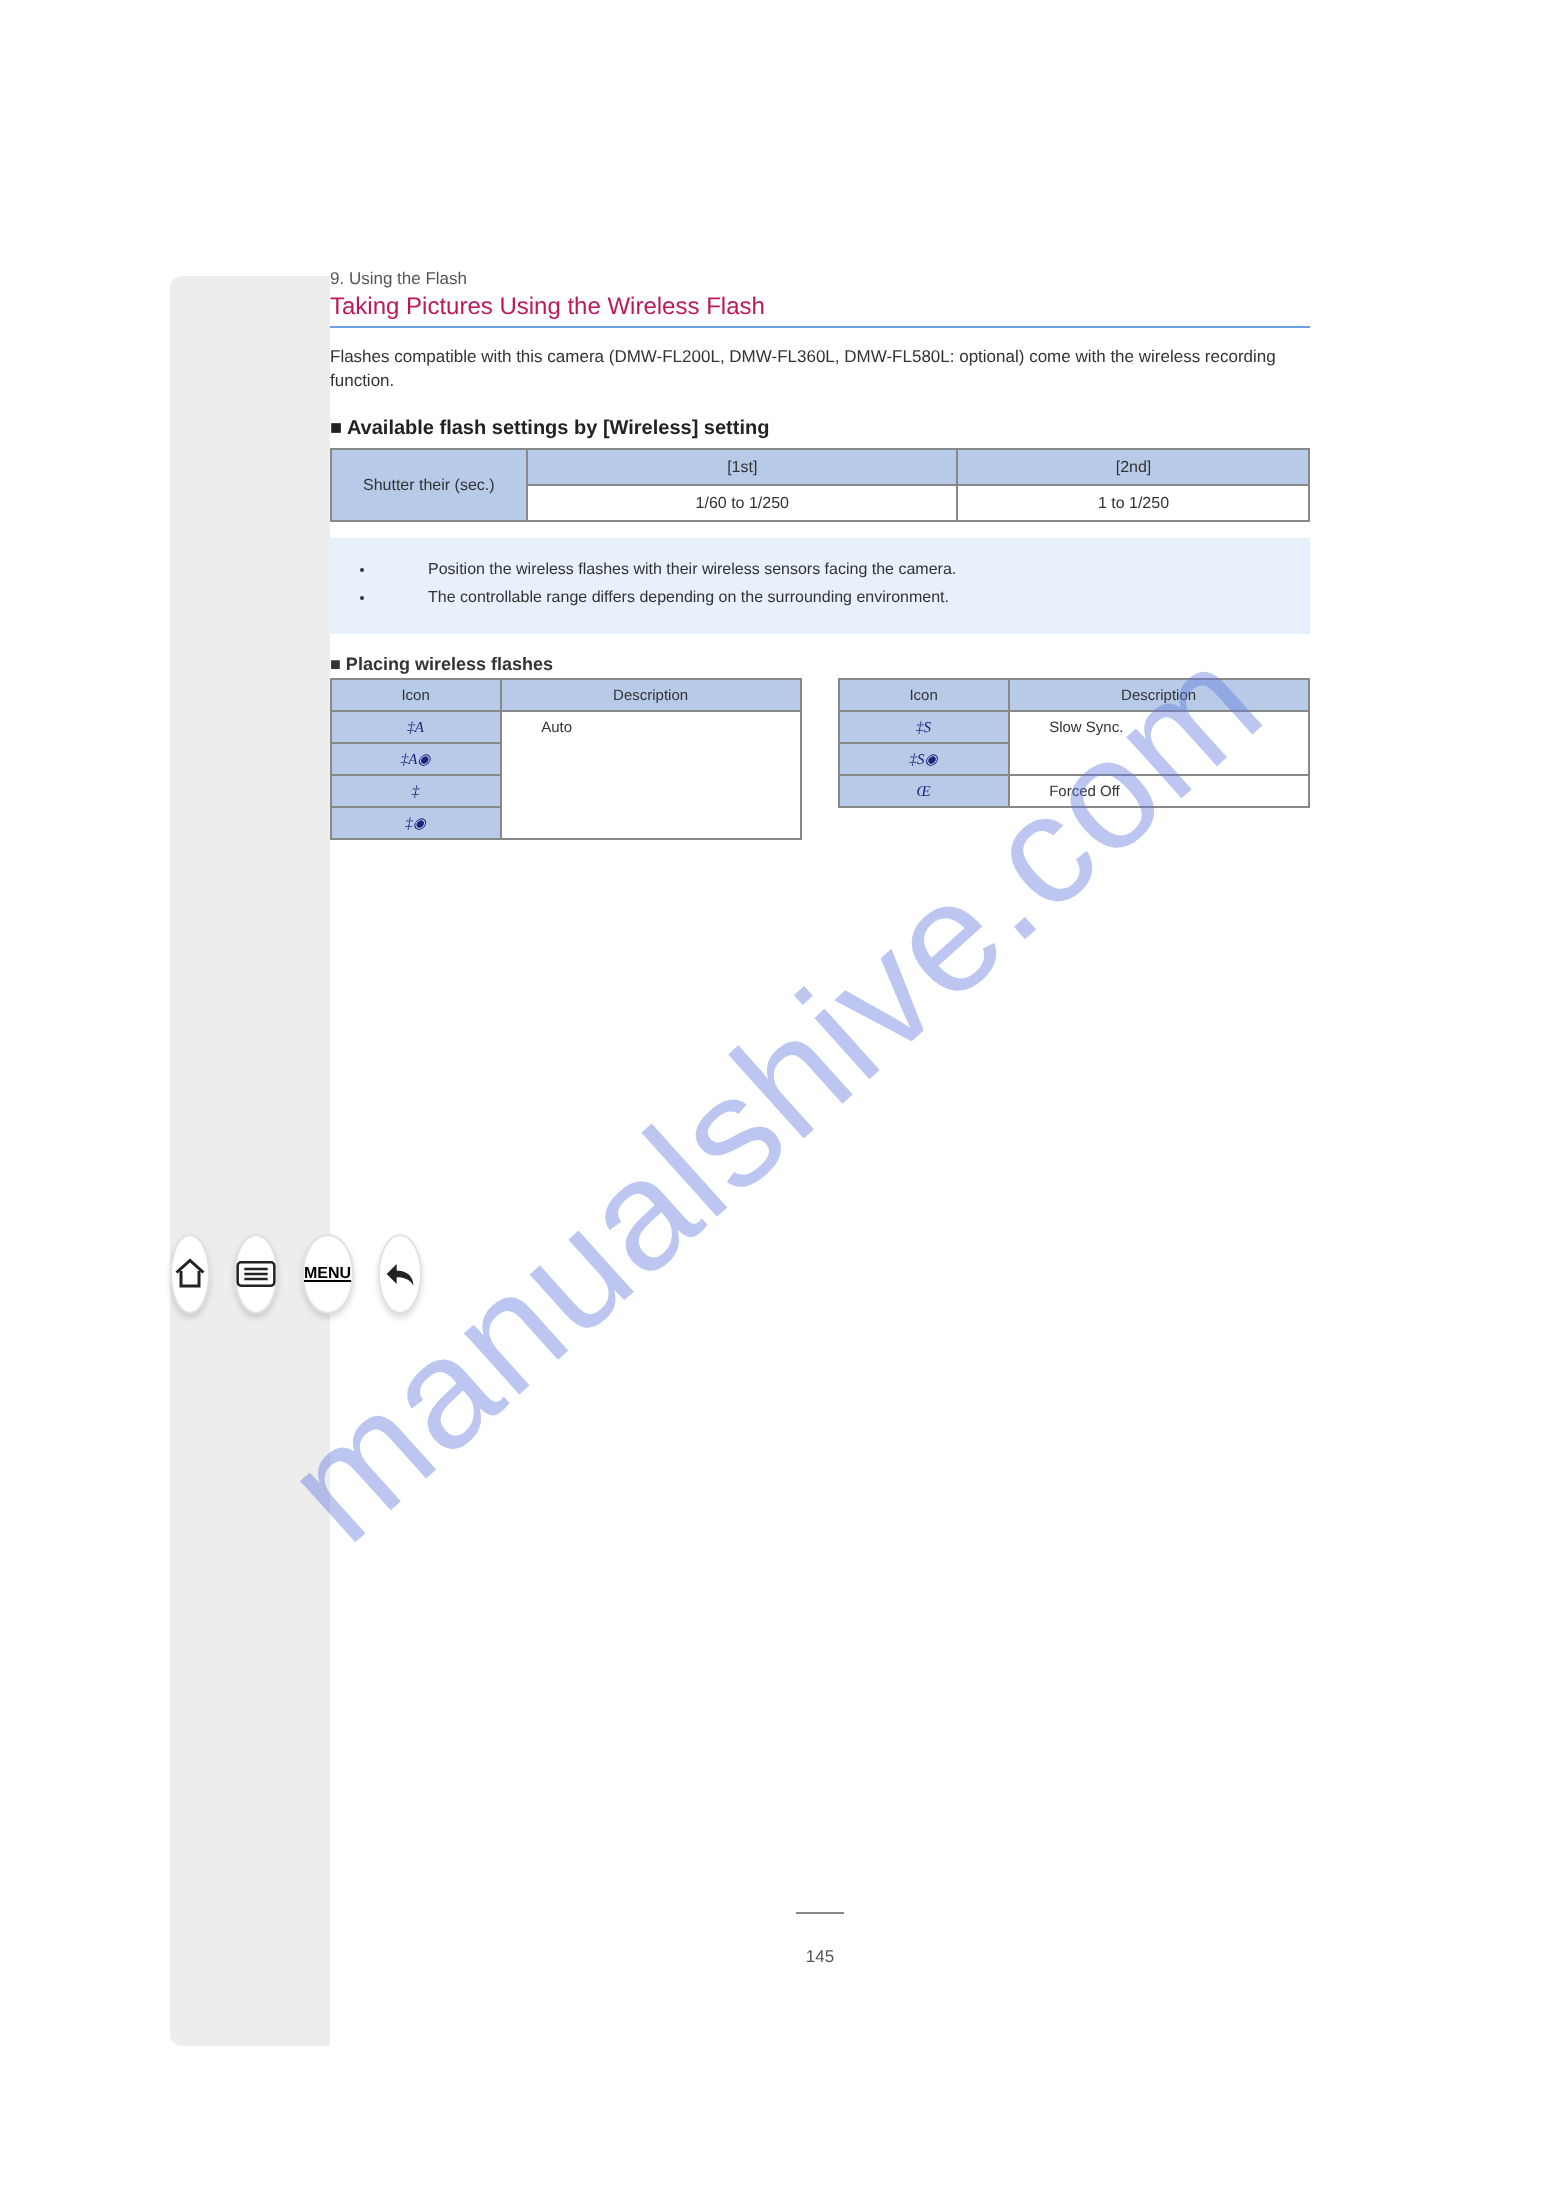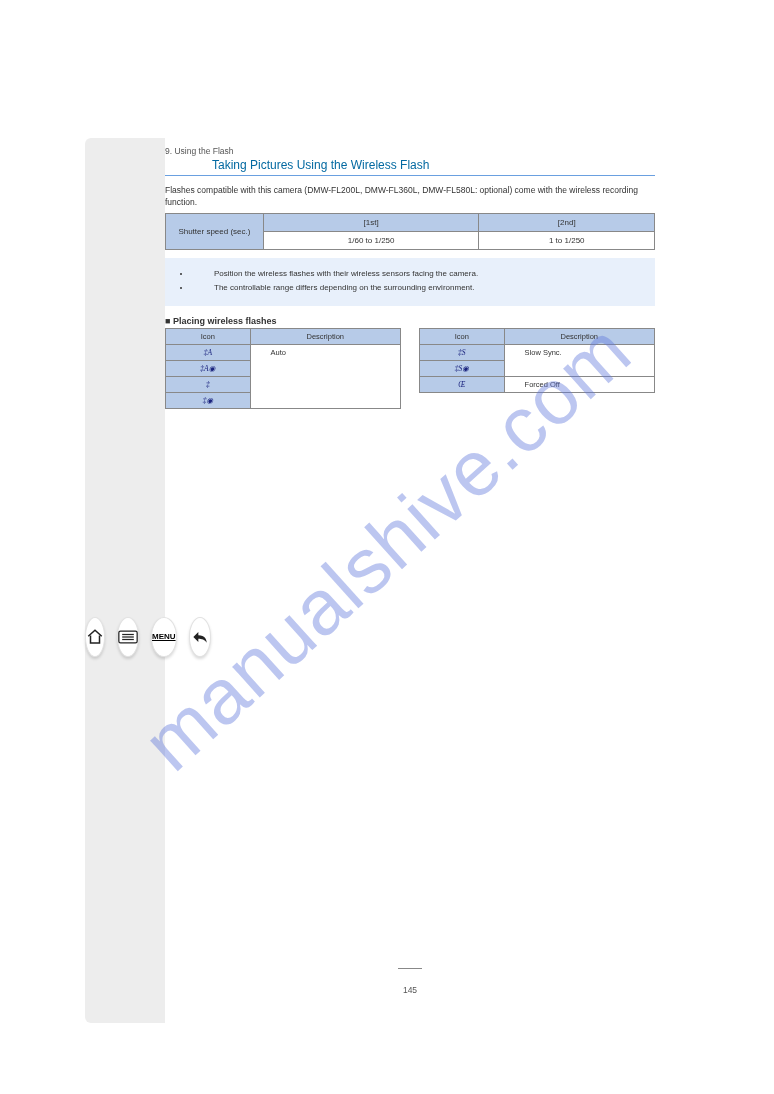--- a/index.html
+++ b/index.html
@@ -34,37 +34,36 @@
     box-shadow: 0 2px 3px rgba(0,0,0,0.15);
     display: flex;
     align-items: center;
     justify-content: center;
     cursor: pointer;
   }
   .nav-btn svg { display: block; }
   .content {
     position: absolute;
     left: 165px;
-    top: 138px;
+    top: 126px;
     width: 490px;
     height: 885px;
     font-size: 9px;
     color: #333;
   }
   .section-num {
     font-size: 8.5px;
     color: #555;
     margin-top: 8px;
     margin-bottom: 2px;
   }
   .section-title {
     font-size: 12px;
-    color: #0369a1;
+    color: #be185d;
     margin-bottom: 3px;
-    padding-left: 47px;
   }
   .hr {
     border: none;
     border-top: 1px solid #6aa0e0;
     margin-bottom: 8px;
   }
   .heading-h {
     font-size: 10px;
     font-weight: bold;
     margin: 12px 0 4px 0;
@@ -194,25 +193,26 @@
   </div>
 </div>
 
 <div class="content">
   <div class="section-num">9. Using the Flash</div>
   <div class="section-title">Taking Pictures Using the Wireless Flash</div>
   <hr class="hr">
 
   <p class="body-text">Flashes compatible with this camera (DMW-FL200L, DMW-FL360L, DMW-FL580L: optional) come with the wireless recording function.</p>
 
+  <div class="heading-h">■ Available flash settings by [Wireless] setting</div>
 
   <table class="ss-table">
     <tbody>
         <tr>
-      <td rowspan="2" class="col-head" style="width:20%;">Shutter speed (sec.)</td>
+      <td rowspan="2" class="col-head" style="width:20%;">Shutter their (sec.)</td>
       <th>[1st]</th>
       <th>[2nd]</th>
     </tr>
     <tr>
       <td>1/60 to 1/250</td>
       <td>1 to 1/250</td>
     </tr>
   </tbody>
     </table>
 

